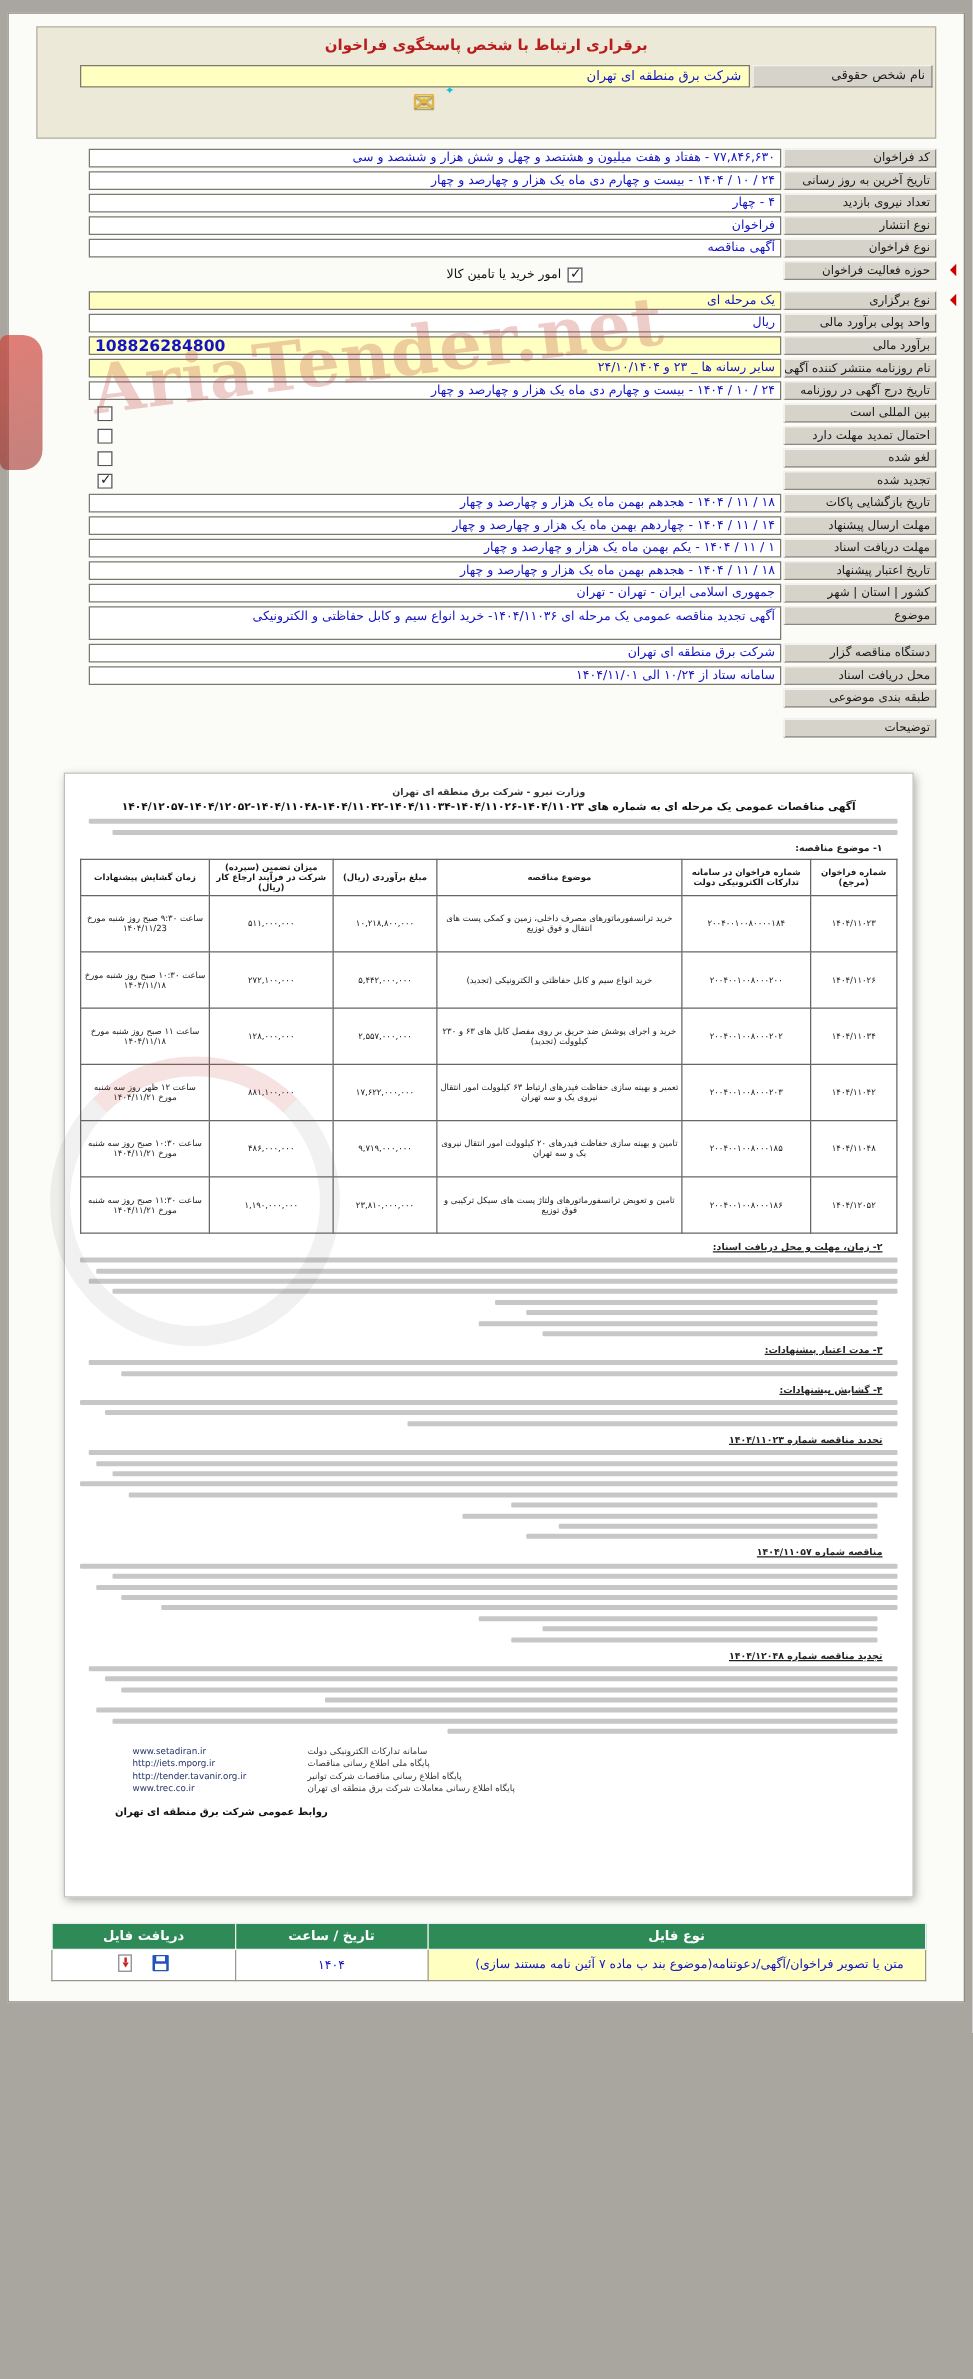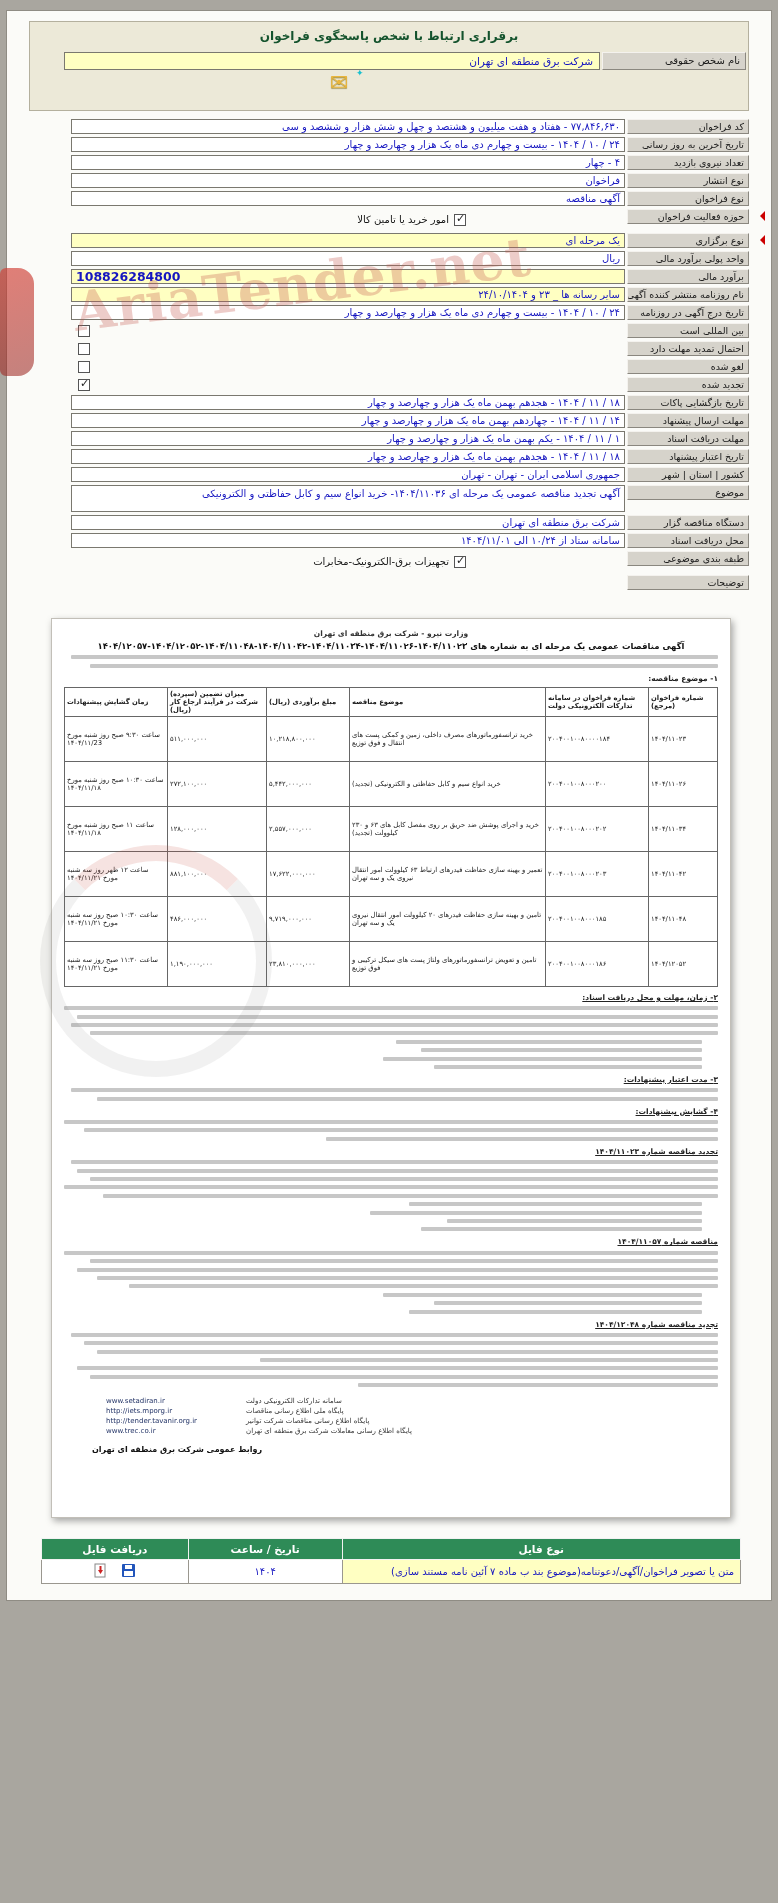--- a/index.html
+++ b/index.html
@@ -7,21 +7,21 @@
   .page{position:relative;width:778px;min-height:1903px;overflow:hidden}
 
   .titlebar{margin:8px 5px 0;height:27px;background:var(--titlebar-navy,#16366b);color:#fff;
     font-size:13px;font-weight:bold;text-align:center;line-height:27px;border:1px solid #0c2347}
 
   .panel{margin:10px 6px 0;background:#fbfbf8;border:1px solid #8f8c84;padding:10px 0 16px;position:relative}
 
   
   .contact{margin:0 22px;background:var(--panel-beige,#ece9d8);border:1px solid #b4b09e;
     padding:7px 0 6px;position:relative;height:90px;box-sizing:border-box}
-  .contact-title{text-align:center;font-size:12px;color:#14532d;font-weight:bold}
+  .contact-title{text-align:center;font-size:12px;color:#b91c1c;font-weight:bold}
   .contact-row{display:flex;direction:rtl;margin:9px 2px 0 34px;gap:2px;height:18px}
   .lblcell{background:#d6d3cb;border:1px solid;border-color:#f4f2ee #8a877f #8a877f #f4f2ee;
     color:#1a1a1a;text-align:right;box-sizing:border-box;white-space:nowrap;overflow:hidden}
   .contact-label{width:144px;flex:0 0 144px;font-size:10px;line-height:16px;padding:0 5px}
   .fieldcell{background:#fff;border:1px solid #7a786f;color:var(--value-blue,#1515c0);box-sizing:border-box;
     white-space:nowrap;overflow:hidden}
   .contact-value{flex:1;background:var(--field-yellow,#ffffc2);font-size:10.5px;line-height:16px;padding:0 6px}
   .envelope{position:absolute;left:300px;top:50px;font-size:22px;color:#e9b63c;cursor:pointer;
     text-shadow:0 1px 1px #9a8a40;line-height:1}
   .sparkle{position:absolute;left:326px;top:46px;font-size:9px;color:#17c0cf}
@@ -47,41 +47,41 @@
   .val.cbleft .cb{margin-right:auto;margin-left:2px}
   .cbtext{font-size:10px;color:#141414}
   .req{position:absolute;left:-16px;right:auto;top:2px;width:0;height:0;border:5px solid transparent;border-right-color:#c00}
   .row .req{left:auto;right:-16px}
 
   
   .doc{margin:28px 40px 0 44px;background:#fff;border:1px solid #c2bfb8;box-shadow:2px 3px 7px rgba(0,0,0,.35);
     padding:10px 12px 12px;font-size:7px;color:#222;position:relative;min-height:900px;box-sizing:border-box}
   .doc-org{text-align:center;font-size:7.5px;font-weight:bold;color:#333}
   .doc-title{text-align:center;font-size:8.5px;font-weight:bold;margin:3px 0 4px;color:#111}
-  .doc-sec{font-size:7.5px;font-weight:bold;margin:6px 0 2px;text-align:right;text-decoration:underline}
+  .doc-sec{font-size:7.5px;font-weight:bold;margin:6px 12px 2px;text-align:right;text-decoration:underline}
   .doc-sec.plainsec{text-decoration:none}
   .dtable{width:100%;border-collapse:collapse;margin:4px 0 6px}
-  .dtable th,.dtable td{border:1px solid #666;font-size:6.8px;padding:2px;text-align:left;vertical-align:middle;color:#1a1a1a}
+  .dtable th,.dtable td{border:1px solid #666;font-size:6.8px;padding:2px;text-align:center;vertical-align:middle;color:#1a1a1a}
   .dtable th{font-weight:bold}
   .dtable td{height:40px}
   .cw1{width:64px}.cw2{width:98px}.cw4{width:78px}.cw5{width:94px}.cw6{width:98px}
   .sk{height:4px;background:#8f8f8f;opacity:.5;margin:4.4px 0;border-radius:1px}
   .para{margin:2px 0}
   .para.ind{margin-right:16px}
   .doc-links{margin-top:10px;display:flex;flex-direction:column;gap:2px;direction:ltr;align-items:flex-start;padding-left:42px}
   .doc-link{display:flex;gap:22px;font-size:7px;align-items:center}
   .doc-link .url{color:#223366;min-width:118px;text-align:left}
   .doc-link .fa{color:#333;direction:rtl}
   .doc-sign{direction:rtl;text-align:left;margin-top:10px;font-weight:bold;font-size:8px;padding-left:28px;color:#111}
 
   
   .files{margin:20px 30px 0 34px;width:calc(100% - 64px);border-collapse:collapse;direction:rtl}
   .files th{background:var(--table-header-green,#2e8b57);color:#fff;font-size:10.5px;font-weight:bold;
     padding:4px 2px;border:1px solid #f2f2f2;text-align:center}
-  .files td{border:1px solid #9a978f;font-size:10px;padding:3px 6px;background:#fff;vertical-align:middle}
+  .files td{border:1px solid #9a978f;font-size:10px;padding:3px 17px;background:#fff;vertical-align:middle}
   .t-type{background:var(--field-yellow,#ffffc2)!important;color:var(--value-blue,#1515c0);width:57%;text-align:right;line-height:14px}
   .t-date{width:22%;text-align:center;color:var(--value-blue,#1515c0)}
   .t-dl{width:21%;text-align:center}
   .dlicon{display:inline-block;margin:0 5px;cursor:pointer;vertical-align:middle}
 
   
   .wm-text{position:absolute;top:252px;left:72px;font-size:54px;font-weight:bold;color:rgba(195,85,75,.30);
     transform:rotate(-7deg);letter-spacing:1px;z-index:60;pointer-events:none;font-family:"DejaVu Serif",serif;direction:ltr}
   .wm-logo{position:absolute;top:268px;left:0;width:34px;height:108px;
     background:linear-gradient(160deg,rgba(210,60,50,.65),rgba(150,30,25,.55));
@@ -217,24 +217,20 @@
           <div class="lbl">دستگاه مناقصه گزار</div>
           <div class="val">شرکت برق منطقه ای تهران</div>
         </div>
       <div class="row">
           <div class="lbl">محل دریافت اسناد</div>
           <div class="val">سامانه ستاد از ۱۰/۲۴ الی ۱۴۰۴/۱۱/۰۱</div>
         </div>
 
       <div class="row tall">
         <div class="lbl">طبقه بندی موضوعی</div>
-        <div class="val plain cbindent">
-          <span class="cb" data-checked="true"></span>
-          <span class="cbtext">تجهیزات برق-الکترونیک-مخابرات</span>
-        </div>
       </div>
 
       <div class="row">
           <div class="lbl">توضیحات</div>
           <div class="val plain"></div>
         </div>
     </div>
 
     <div class="doc">
       <div class="doc-org">وزارت نیرو - شرکت برق منطقه ای تهران</div>

